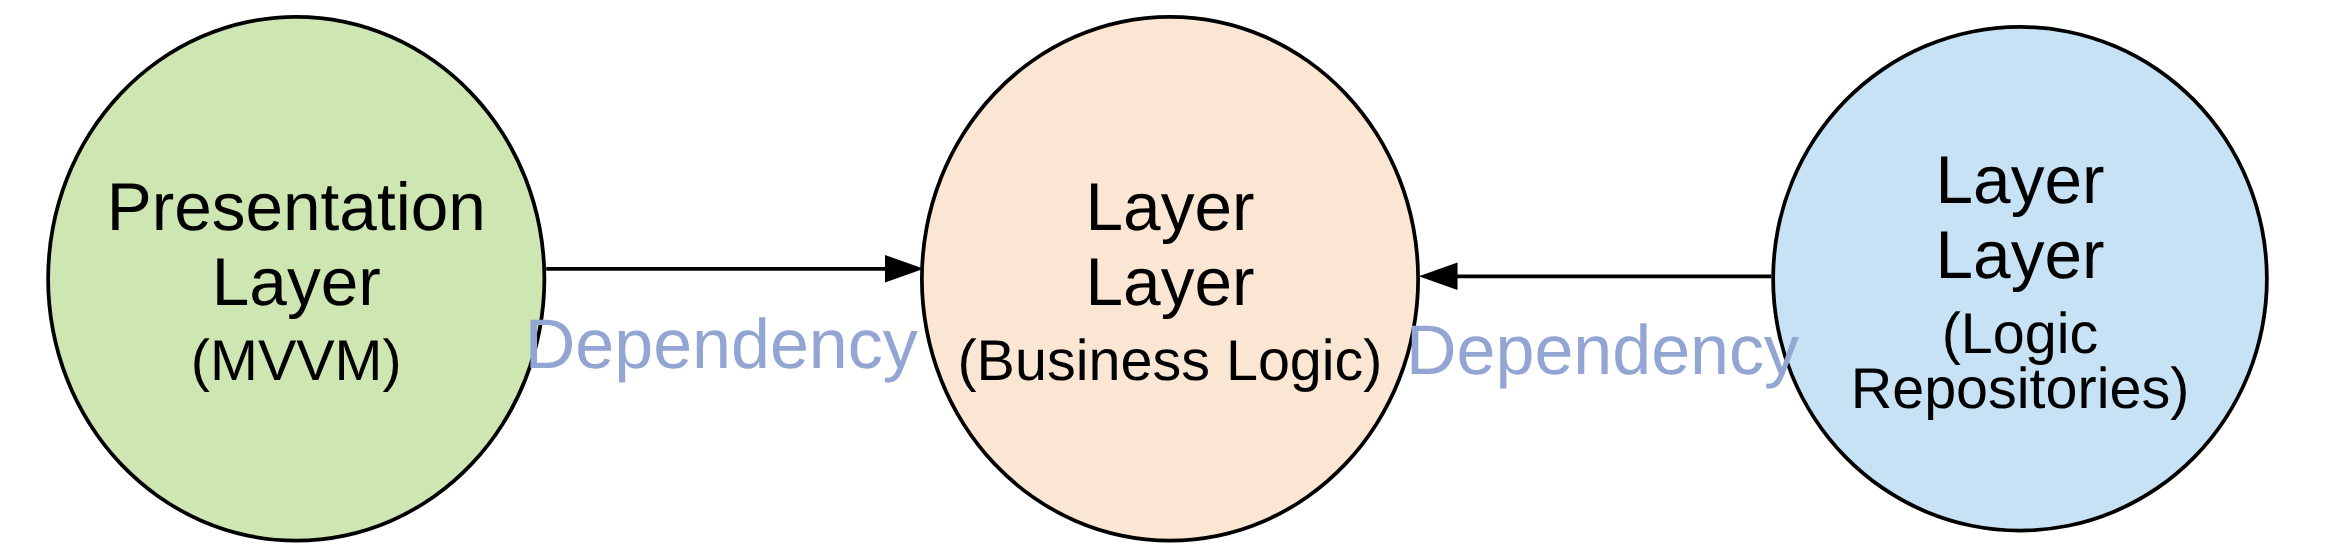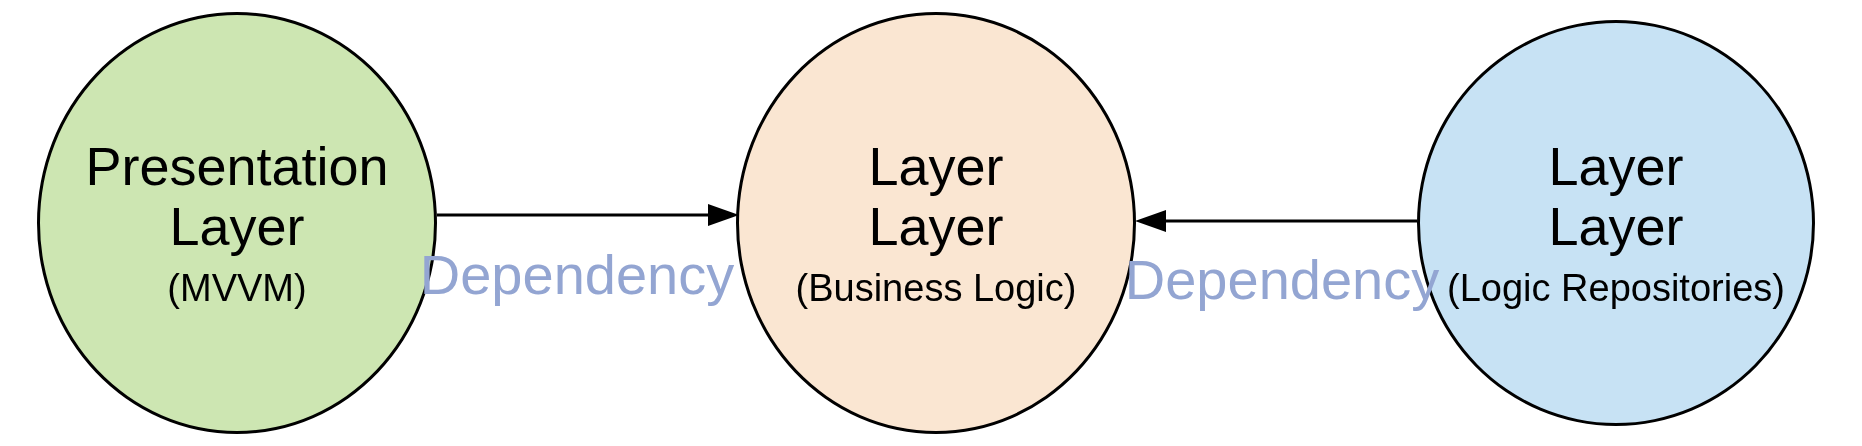--- a/index.html
+++ b/index.html
@@ -36,21 +36,21 @@
   }
   #node-presentation { left: 37px;  top: 12px; width: 400px; height: 422px; }
   #node-domain       { left: 736px; top: 12px; width: 400px; height: 422px; }
   #node-data         { left: 1417px; top: 20px; width: 398px; height: 406px; }
   .node .title {
     font-size: 54px;
     line-height: 60px;
     font-weight: 400;
   }
   .node .subtitle {
-    font-size: 38px;
+    font-size: 46px;
     line-height: 44px;
     margin-top: 10px;
     font-weight: 400;
   }
   .edge-label {
     position: absolute;
     font-size: 56px;
     line-height: 50px;
     white-space: nowrap;
     transform: translateX(-50%);

